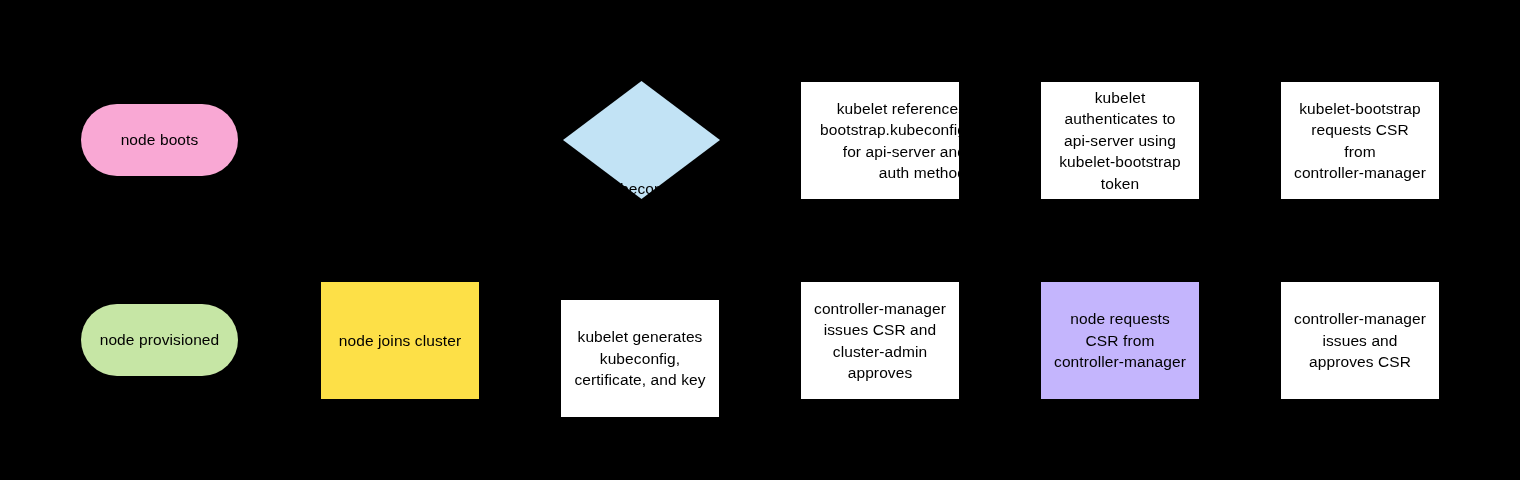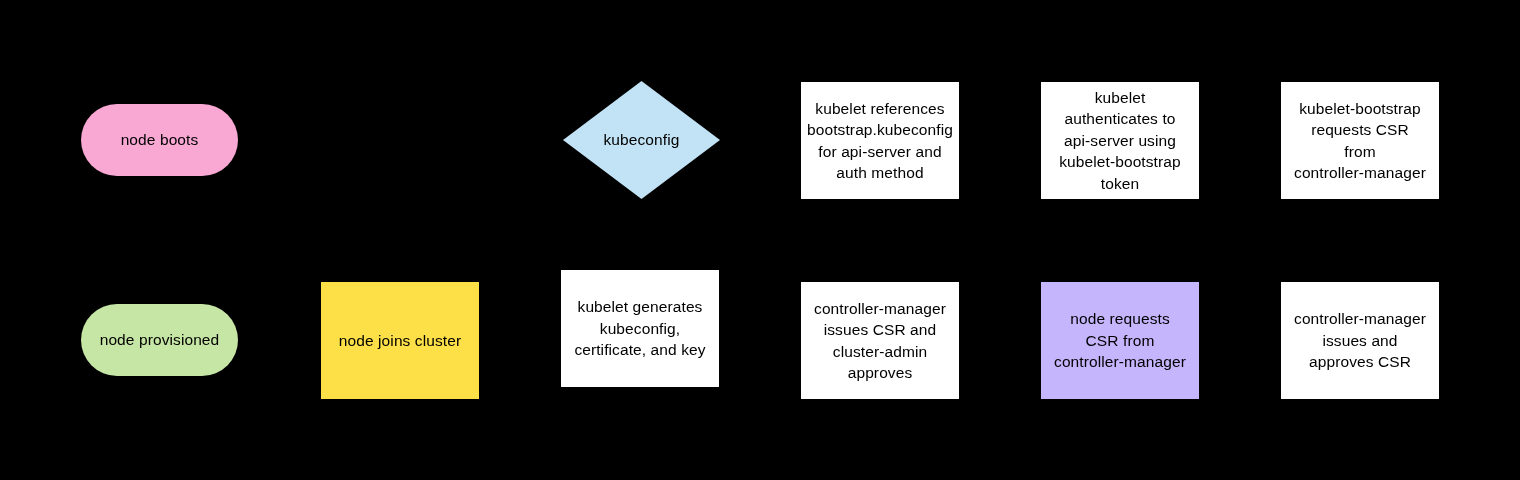--- a/index.html
+++ b/index.html
@@ -42,20 +42,21 @@
   
   .node.rect {
     background: #ffffff;
   }
   
   .node.rect .label {
     width: 100%;
   }
   .node.overflow {
     overflow: visible;
+    text-align: right;
   }
   .node.overflow .label {
     width: 172px;
     margin-left: -7px;
     margin-right: -7px;
     position: relative;
     z-index: 2;
   }
 
   
@@ -83,21 +84,21 @@
 </head>
 <body style="background: rgb(0, 0, 0);">
 
 <div id="canvas">
 
   <div class="node pill" style="left: 81px; top: 104px; width: 157px; height: 72px; background: #f9a8d4;">
     <span class="label">node boots</span>
   </div>
 
 
-  <div class="node diamond" style="left: 563px; top: 81px; width: 157px; height: 118px;">
+  <div class="node diamond" style="left: 563px; top: 81px; width: 157px; height: 118px; align-items: flex-end;">
     <svg class="diamond-shape" viewBox="0 0 100 100" preserveAspectRatio="none">
       <polygon points="50,0 100,50 50,100 0,50" fill="#c2e3f5"></polygon>
     </svg>
     <span class="label">kubeconfig</span>
   </div>
 
   <div class="node rect overflow" style="left: 801px; top: 82px; width: 158px; height: 117px; background: rgb(255, 255, 255);">
     <span class="label">kubelet references
 bootstrap.kubeconfig
 for api-server and
@@ -120,21 +121,21 @@
   </div>
 
   <div class="node pill" style="left: 81px; top: 304px; width: 157px; height: 72px; background: rgb(198, 230, 165);">
     <span class="label">node provisioned</span>
   </div>
 
   <div class="node rect" style="left: 321px; top: 282px; width: 158px; height: 117px; background: #fde047;">
     <span class="label">node joins cluster</span>
   </div>
 
-  <div class="node rect" style="left: 561px; top: 270px; width: 158px; height: 117px; background: rgb(255, 255, 255);">
+  <div class="node rect" style="left: 561px; top: 300px; width: 158px; height: 117px; background: rgb(255, 255, 255);">
     <span class="label">kubelet generates
 kubeconfig,
 certificate, and key</span>
   </div>
 
   <div class="node rect" style="left: 801px; top: 282px; width: 158px; height: 117px; background: rgb(255, 255, 255);">
     <span class="label">controller-manager
 issues CSR and
 cluster-admin
 approves</span>

